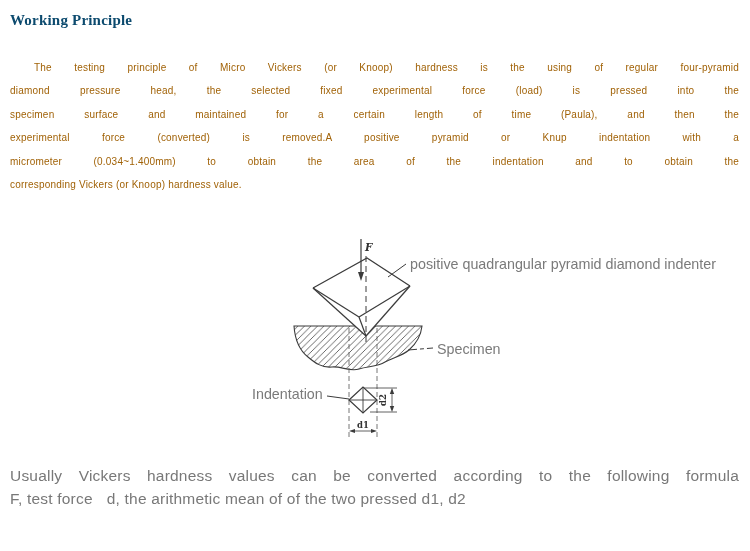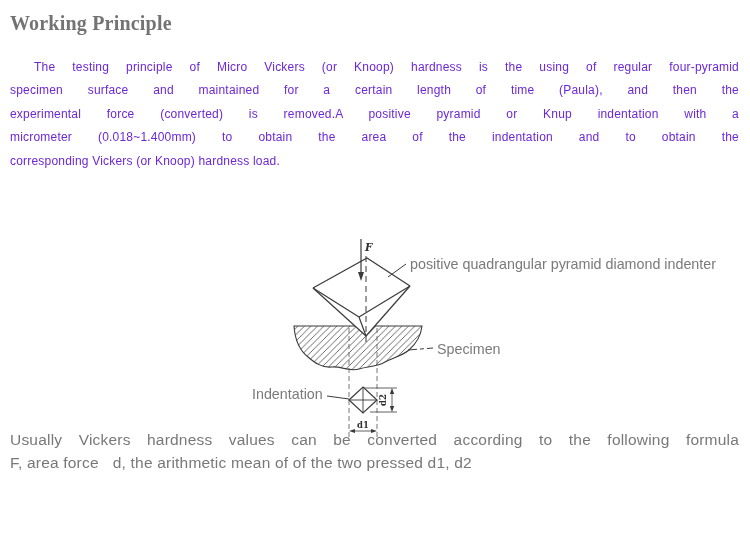--- a/index.html
+++ b/index.html
@@ -3,31 +3,31 @@
 <meta charset="utf-8">
 <style>
   html,body { margin:0; padding:0; background:#fff; }
   .page {
     position:relative; width:750px; height:551px; background:#ffffff;
     font-family:"Liberation Sans", sans-serif; overflow:hidden;
   }
   .title {
     position:absolute; left:10px; top:12px;
     font-family:"Liberation Serif", serif; font-weight:bold;
-    font-size:20px; color:#737373; letter-spacing:0.2px;
+    font-size:15px; color:#0c4a6e; letter-spacing:0.2px;
   }
   .para { position:absolute; left:10px; top:56px; width:729px; }
   .pline {
-    font-size:12px; color:#6d28d9; line-height:23.4px;
+    font-size:10px; color:#a16207; line-height:23.4px;
     text-align:justify; text-align-last:justify;
     letter-spacing:0.2px; white-space:normal;
   }
   .pline.first { text-indent:24px; }
   .pline.last  { text-align-last:left; }
-  .formulas { position:absolute; left:10px; top:428px; width:729px; }
+  .formulas { position:absolute; left:10px; top:464px; width:729px; }
   .fline {
     font-size:15.5px; color:#787878; line-height:23.2px; letter-spacing:0.2px;
   }
   .fline.stretch { text-align:justify; text-align-last:justify; }
   .note-gap { display:inline-block; width:14px; }
   .diagram-svg { position:absolute; left:0; top:236px; }
   .dlabel {
     font-family:"Liberation Sans", sans-serif; font-size:14.3px; fill:#7a7a7a;
   }
   .slabel {
@@ -40,24 +40,25 @@
 </style>
 </head>
 <body>
 
 <div class="page">
 
   <div class="title">Working Principle</div>
 
   <div class="para">
     <div class="pline first">The testing principle of Micro Vickers (or Knoop) hardness is the using of regular four-pyramid</div>
+    <div class="pline">diamond pressure head, the selected fixed experimental force (load) is pressed into the</div>
     <div class="pline">specimen surface and maintained for a certain length of time (Paula), and then the</div>
     <div class="pline">experimental force (converted) is removed.A positive pyramid or Knup indentation with a</div>
-    <div class="pline">micrometer (0.018~1.400mm) to obtain the area of the indentation and to obtain the</div>
-    <div class="pline last">corresponding Vickers (or Knoop) hardness load.</div>
+    <div class="pline">micrometer (0.034~1.400mm) to obtain the area of the indentation and to obtain the</div>
+    <div class="pline last">corresponding Vickers (or Knoop) hardness value.</div>
   </div>
 
   <svg class="diagram-svg" width="750" height="212" viewBox="0 236 750 212">
     <defs>
       <pattern id="hatch" patternUnits="userSpaceOnUse" width="6.5" height="6.5">
         <path d="M-1,7.5 L7.5,-1" stroke="#5a5a5a" stroke-width="0.9" fill="none"></path>
       </pattern>
     </defs>
 
     <path d="M294 326 L422 326 C421 335 417 343 409 350 C402 356 392 358 385 362 C377 367 368 366 359 369 C350 372 341 366 332 367 C322 368 315 363 308 357 C299 350 295 340 294 326 Z" fill="url(#hatch)" stroke="#3b3b3b" stroke-width="1.1"></path>
@@ -109,16 +110,16 @@
     <g>
       <line x1="352" y1="431" x2="374" y2="431" stroke="#3b3b3b" stroke-width="0.8"></line>
       <polygon points="349,431 355,429 355,433" fill="#3b3b3b"></polygon>
       <polygon points="377,431 371,429 371,433" fill="#3b3b3b"></polygon>
       <text class="slabel" x="363" y="428" text-anchor="middle">d1</text>
     </g>
   </svg>
 
   <div class="formulas">
     <div class="fline stretch">Usually Vickers hardness values can be converted according to the following formula</div>
-    <div class="fline"><span>F, area force</span><span class="note-gap"></span><span>d, the arithmetic mean of of the two pressed d1, d2</span></div>
+    <div class="fline"><span>F, test force</span><span class="note-gap"></span><span>d, the arithmetic mean of of the two pressed d1, d2</span></div>
   </div>
 
 </div>
 
 </body></html>

